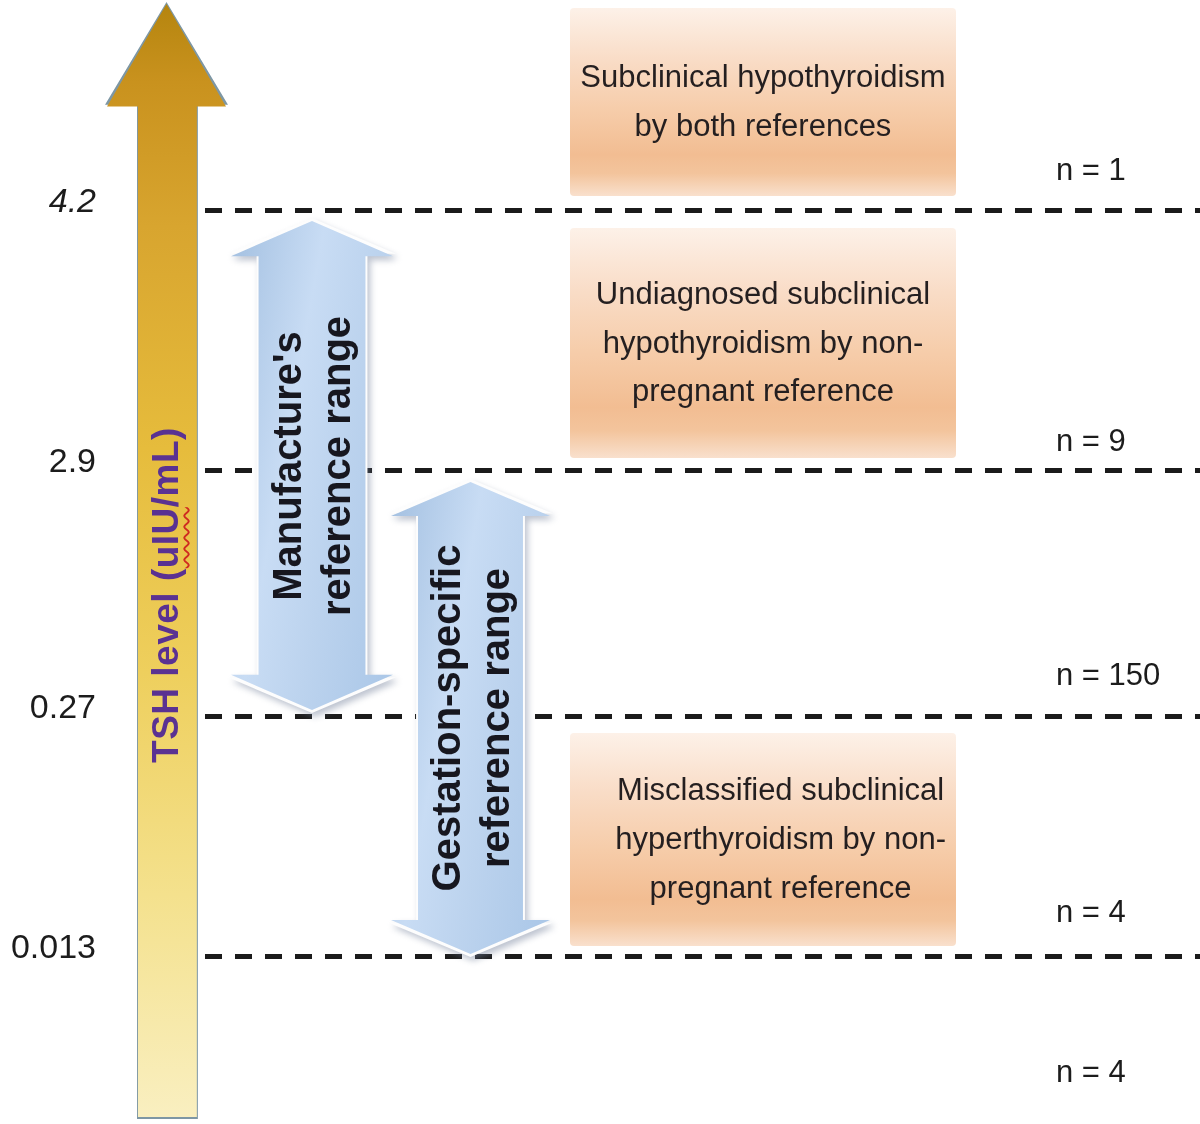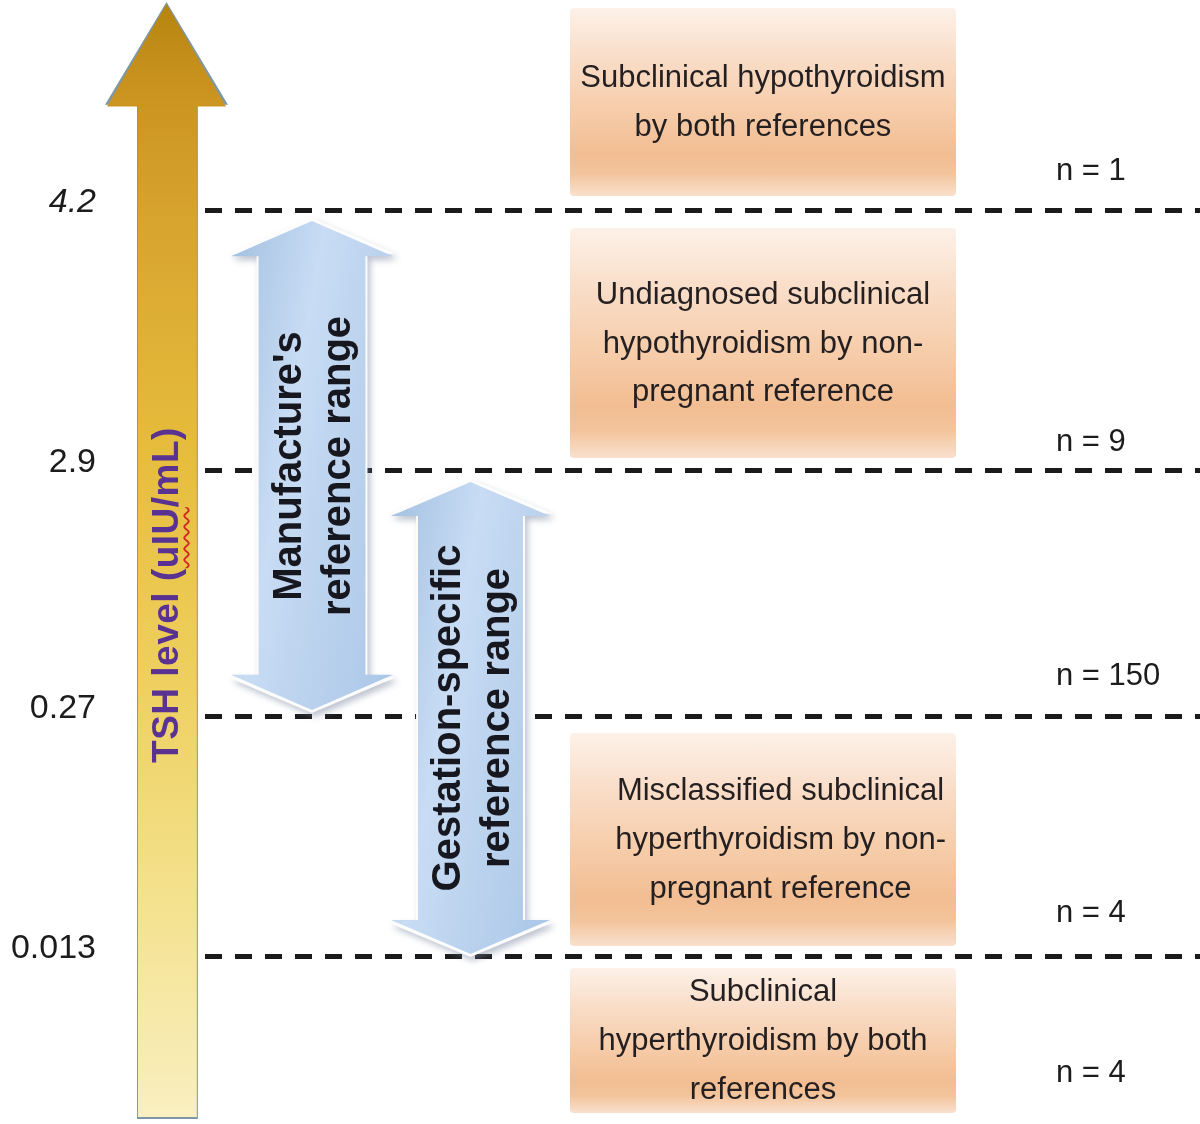--- a/index.html
+++ b/index.html
@@ -110,23 +110,20 @@
 
   <div class="zone" style="top:8px;height:188px;">
     <div class="zone-label">Subclinical hypothyroidism<br>by both references</div>
   </div>
   <div class="zone" style="top:228px;height:230px;">
     <div class="zone-label">Undiagnosed subclinical<br>hypothyroidism by non-<br>pregnant reference</div>
   </div>
   <div class="zone" style="top:733px;height:213px;justify-content:flex-end;">
     <div class="zone-label">Misclassified subclinical<br>hyperthyroidism by non-<br>pregnant reference</div>
   </div>
-  <div class="zone" style="top:968px;height:145px;">
-    <div class="zone-label">Subclinical<br>hyperthyroidism by both<br>references</div>
-  </div>
 
   <div class="count" style="top:149px;">n = 1</div>
   <div class="count" style="top:420px;">n = 9</div>
   <div class="count" style="top:654px;">n = 150</div>
   <div class="count" style="top:891px;">n = 4</div>
   <div class="count" style="top:1051px;">n = 4</div>
 
 </div>
 
 </body></html>

